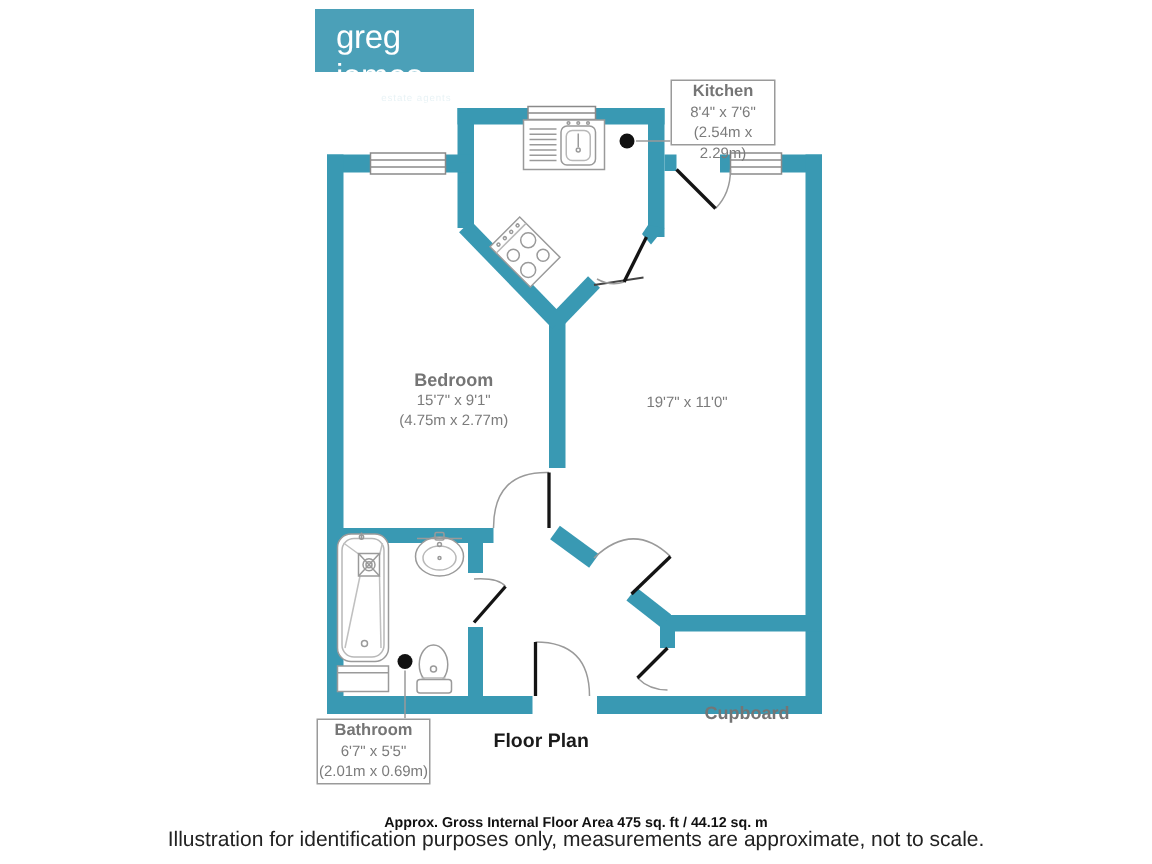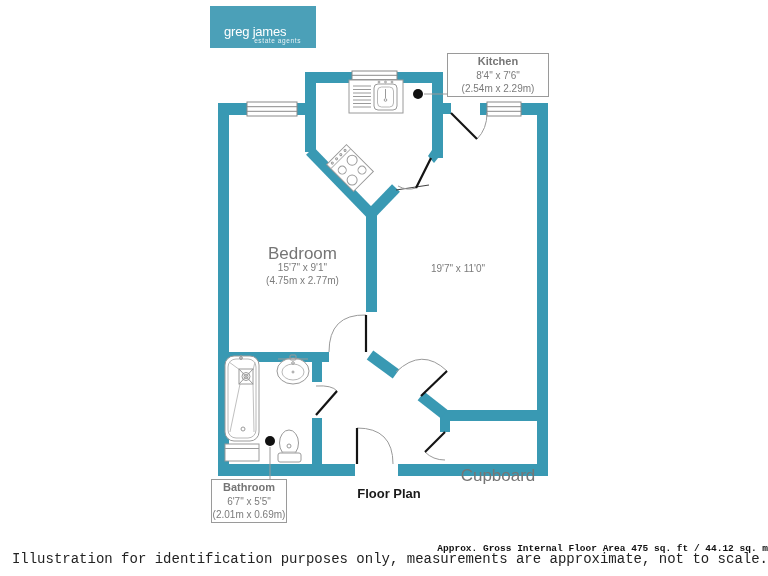--- a/index.html
+++ b/index.html
@@ -1,29 +1,29 @@
 <!DOCTYPE html>
 <html><head>
 <meta charset="utf-8">
 <style>
   html,body{margin:0;padding:0;background:#ffffff;}
   body{font-family:"Liberation Sans", sans-serif;}
   #stage{position:relative;width:768px;height:576px;background:#fff;overflow:hidden;}
   #plan-svg{position:absolute;left:0;top:0;}
   .room-label{position:absolute;text-align:center;color:#7b7b7b;font-size:10px;line-height:13.5px;}
-  .room-label .rname{font-weight:normal;font-size:17px;color:#757575;}
+  .room-label .rname{font-weight:bold;font-size:12px;color:#757575;}
   .callout-box{position:absolute;text-align:center;color:#7b7b7b;font-size:10px;line-height:13.5px;
                background:#fff;border:1px solid #9a9a9a;box-sizing:border-box;padding-top:1px;}
   .callout-box .rname{font-weight:bold;font-size:11px;color:#757575;}
   #logo{position:absolute;left:210px;top:6px;width:106px;height:42px;background:#4BA0B8;}
-  #logo .main{color:#ffffff;font-size:13px;font-weight:normal;letter-spacing:-0.2px;margin:18px 0 0 14px;}
+  #logo .main{color:#ffffff;font-size:22px;font-weight:normal;letter-spacing:-0.2px;margin:6px 0 0 14px;}
   #logo .tag{color:#e9f3f6;font-size:6.5px;letter-spacing:0.6px;text-align:right;margin:-2px 15px 0 0;}
-  #floor-plan-title{position:absolute;left:329px;top:486px;width:120px;text-align:center;
+  #floor-plan-title{position:absolute;left:329px;top:486px;width:120px;
                     color:#1a1a1a;font-weight:bold;font-size:13px;}
-  #footer{position:absolute;left:0;top:543px;width:768px;text-align:right;color:#111;font-family:Liberation Mono, monospace;}
+  #footer{position:absolute;left:0;top:543px;width:768px;text-align:center;color:#111;}
   #footer .f1{font-weight:bold;font-size:9.5px;line-height:11px;}
   #footer .f2,#footer .f3{font-size:14px;line-height:10.5px;color:#222;}
 </style>
 </head>
 <body>
 
 <div id="stage">
 
   <svg id="plan-svg" width="768" height="576" viewBox="0 0 768 576">
 
@@ -177,21 +177,21 @@
       <line x1="270" y1="447" x2="270" y2="479" stroke="#9a9a9a" stroke-width="1"></line>
       <circle cx="270" cy="441" r="5" fill="#111"></circle>
     </g>
   </svg>
 
   <div id="logo">
     <div class="main">greg james</div>
     <div class="tag">estate agents</div>
   </div>
 
-  <div class="callout-box" style="left:447px;top:53px;width:102px;height:44px;">
+  <div class="callout-box" style="left:447px;top:53px;width:70px;height:44px;">
     <div class="rname">Kitchen</div>
     <div>8'4" x 7'6"</div>
     <div>(2.54m x 2.29m)</div>
   </div>
 
   <div class="room-label" style="left:230px;top:247px;width:145px;">
     <div class="rname">Bedroom</div>
     <div>15'7" x 9'1"</div>
     <div>(4.75m x 2.77m)</div>
   </div>

